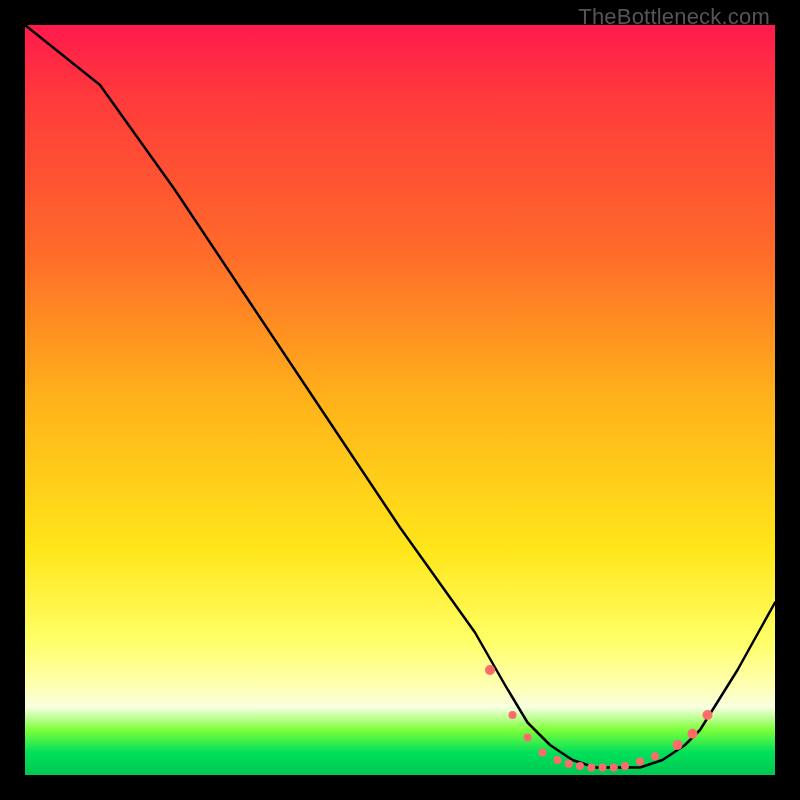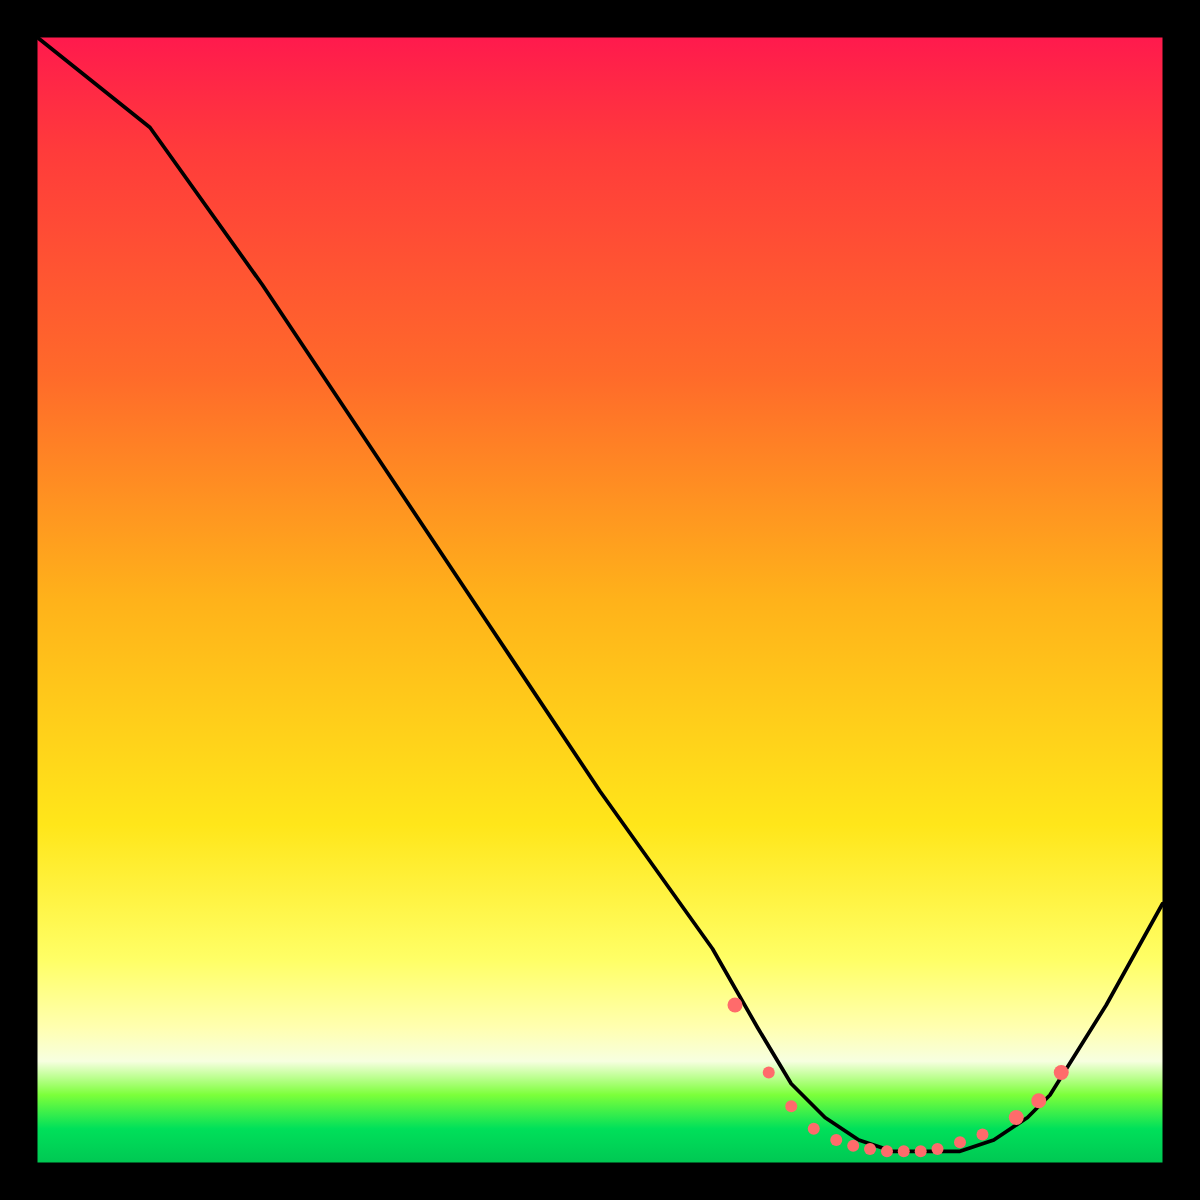--- a/index.html
+++ b/index.html
@@ -56,20 +56,21 @@
     width: 750px;
     height: 750px;
     overflow: visible;
   }
 </style>
 </head>
 <body>
 
 <div class="frame">
 
+  <div class="watermark">TheBottleneck.com</div>
 
   <div class="plot">
     <svg class="curve" viewBox="0 0 750 750" preserveAspectRatio="none">
       <path id="curve-path" fill="none" stroke="#000000" stroke-width="2.5" stroke-linecap="round" stroke-linejoin="round" d="M0.0 0.0 L37.5 30.0 L75.0 60.0 L150.0 165.0 L225.0 277.5 L300.0 390.0 L375.0 502.5 L412.5 555.0 L450.0 607.5 L480.0 660.0 L502.5 697.5 L525.0 720.0 L547.5 735.0 L570.0 742.5 L592.5 742.5 L615.0 742.5 L637.5 735.0 L660.0 720.0 L675.0 705.0 L712.5 645.0 L750.0 577.5"></path>
       <g id="markers-group">
           <circle cx="465.0" cy="645.0" r="5" fill="#ff6b6b"></circle>
           <circle cx="487.5" cy="690.0" r="4" fill="#ff6b6b"></circle>
           <circle cx="502.5" cy="712.5" r="4" fill="#ff6b6b"></circle>
           <circle cx="517.5" cy="727.5" r="4" fill="#ff6b6b"></circle>
           <circle cx="532.5" cy="735.0" r="4" fill="#ff6b6b"></circle>

